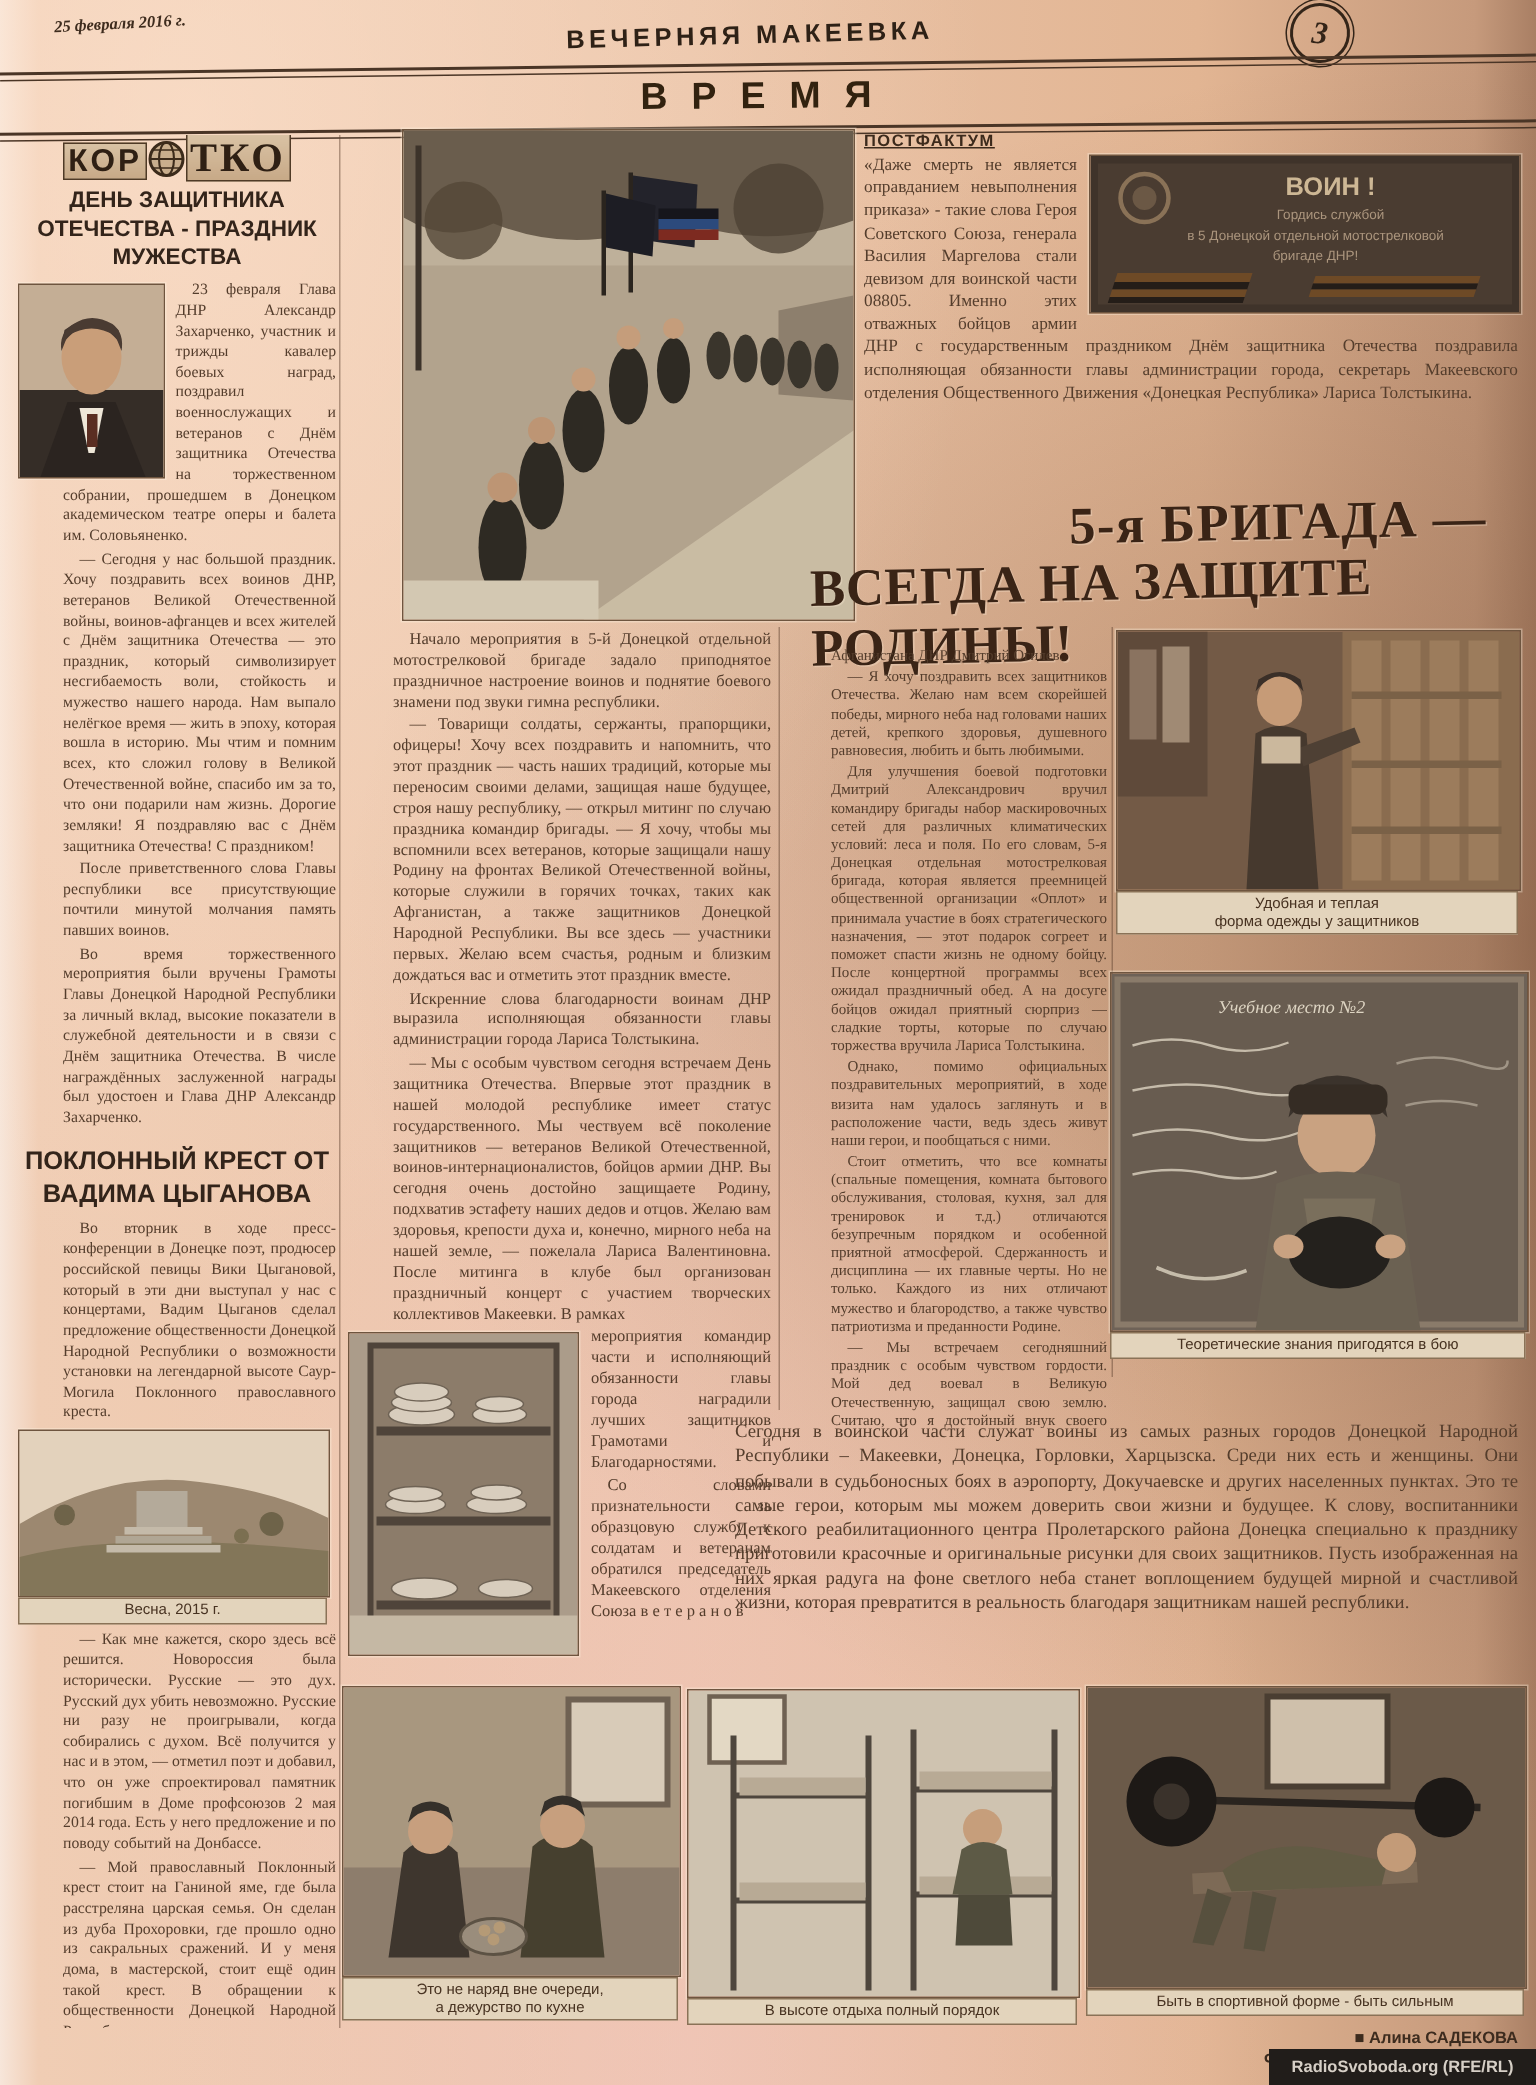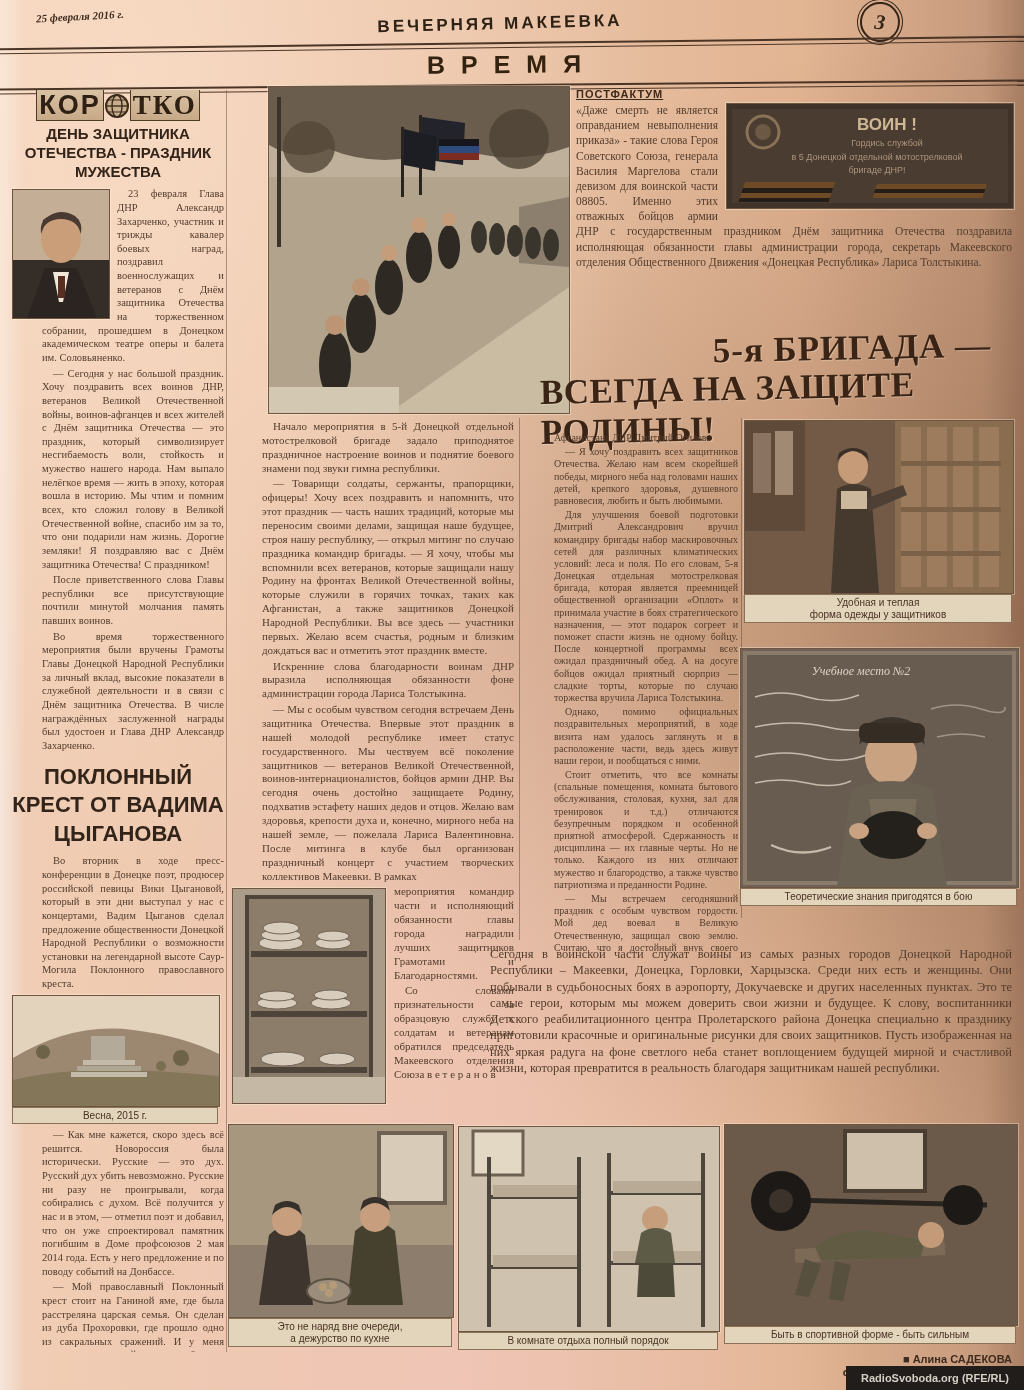--- a/index.html
+++ b/index.html
@@ -42,21 +42,21 @@
 
   <div class="abs hrule" style="left:0;top:84px;width:1024px;transform:rotate(-0.5deg);"></div>
 
   <div class="abs vrule" style="left:226px;top:90px;height:1262px;"></div>
   <div class="abs vrule" style="left:519px;top:418px;height:522px;"></div>
   <div class="abs vrule" style="left:741px;top:418px;height:500px;"></div>
 
   <div class="abs" style="left:12px;top:90px;width:212px;height:1262px;overflow:hidden;">
 
     <div style="text-align:center;margin-bottom:4px;">
-      <span style="font-family:'Liberation Sans',sans-serif;font-weight:700;font-size:27px;letter-spacing:2px;color:#2f2014;background:linear-gradient(180deg,#d9c2a4,#c7a987);padding:0 2px;border:1px solid #4f3a26;">КОР</span><svg width="26" height="26" viewBox="0 0 26 26" style="vertical-align:-5px;">
+      <span style="font-family:'Liberation Sans',sans-serif;font-weight:700;font-size:21px;letter-spacing:2px;color:#2f2014;background:linear-gradient(180deg,#d9c2a4,#c7a987);padding:0 2px;border:1px solid #4f3a26;">КОР</span><svg width="26" height="26" viewBox="0 0 26 26" style="vertical-align:-5px;">
           <circle cx="13" cy="13" r="11" fill="#c9ae8d" stroke="#3c2b1b" stroke-width="2"></circle>
           <ellipse cx="13" cy="13" rx="5" ry="11" fill="none" stroke="#3c2b1b" stroke-width="1.4"></ellipse>
           <line x1="2" y1="13" x2="24" y2="13" stroke="#3c2b1b" stroke-width="1.4"></line>
           <line x1="4" y1="7" x2="22" y2="7" stroke="#3c2b1b" stroke-width="1"></line>
           <line x1="4" y1="19" x2="22" y2="19" stroke="#3c2b1b" stroke-width="1"></line>
         </svg><span style="font-family:Liberation Serif, serif;font-weight:700;font-size:27px;letter-spacing:2px;color:#2f2014;background:linear-gradient(180deg,#d9c2a4,#c7a987);padding:0 2px;border:1px solid #4f3a26;">ТКО</span>
     </div>
 
     <div class="headline-sm" style="font-size:15px;line-height:1.25;margin-bottom:6px;">ДЕНЬ ЗАЩИТНИКА ОТЕЧЕСТВА - ПРАЗДНИК МУЖЕСТВА</div>
 
@@ -70,21 +70,21 @@
         <ellipse cx="48" cy="48" rx="20" ry="25" fill="#c99e79"></ellipse>
         <path d="M28 40 Q48 14 68 40 L66 30 Q48 16 30 30 Z" fill="#453730"></path>
         <path d="M28 44 Q26 32 36 26 Q48 18 62 26 Q70 32 68 44 L64 34 Q48 24 32 34 Z" fill="#4a3b32"></path>
       </svg>
       <p>23 февраля Глава ДНР Александр Захарченко, участник и трижды кавалер боевых наград, поздравил военнослужащих и ветеранов с Днём защитника Отечества на торжественном собрании, прошедшем в Донецком академическом театре оперы и балета им. Соловьяненко.</p>
       <p>— Сегодня у нас большой праздник. Хочу поздравить всех воинов ДНР, ветеранов Великой Отечественной войны, воинов-афганцев и всех жителей с Днём защитника Отечества — это праздник, который символизирует несгибаемость воли, стойкость и мужество нашего народа. Нам выпало нелёгкое время — жить в эпоху, которая вошла в историю. Мы чтим и помним всех, кто сложил голову в Великой Отечественной войне, спасибо им за то, что они подарили нам жизнь. Дорогие земляки! Я поздравляю вас с Днём защитника Отечества! С праздником!</p>
       <p>После приветственного слова Главы республики все присутствующие почтили минутой молчания память павших воинов.</p>
       <p>Во время торжественного мероприятия были вручены Грамоты Главы Донецкой Народной Республики за личный вклад, высокие показатели в служебной деятельности и в связи с Днём защитника Отечества. В числе награждённых заслуженной награды был удостоен и Глава ДНР Александр Захарченко.</p>
     </div>
 
-    <div class="headline-sm" style="font-size:22px;line-height:1.3;margin:10px 0 6px 0;">ПОКЛОННЫЙ КРЕСТ ОТ ВАДИМА ЦЫГАНОВА</div>
+    <div class="headline-sm" style="font-size:17px;line-height:1.3;margin:10px 0 6px 0;">ПОКЛОННЫЙ КРЕСТ ОТ ВАДИМА ЦЫГАНОВА</div>
 
     <div class="body-txt">
       <p>Во вторник в ходе пресс-конференции в Донецке поэт, продюсер российской певицы Вики Цыгановой, который в эти дни выступал у нас с концертами, Вадим Цыганов сделал предложение общественности Донецкой Народной Республики о возможности установки на легендарной высоте Саур-Могила Поклонного православного креста.</p>
       <div style="margin:4px 0;">
         <svg class="photo" width="206" height="110" viewBox="0 0 206 110">
           <rect width="206" height="110" fill="#e3d2bc"></rect>
           <path d="M0 62 Q60 26 120 34 Q170 40 206 58 L206 110 L0 110 Z" fill="#9c8870"></path>
           <path d="M0 84 Q70 66 206 80 L206 110 L0 110 Z" fill="#837659"></path>
           <rect x="78" y="40" width="34" height="26" fill="#b4aa9a"></rect>
           <rect x="70" y="64" width="52" height="5" fill="#c4baa9"></rect>
@@ -168,21 +168,21 @@
   </div>
 
   <div class="abs" style="left:540px;top:330px;width:470px;transform:rotate(-1.2deg);">
     <div style="font-weight:700;font-size:35px;letter-spacing:1px;color:#3a2416;text-align:right;padding-right:18px;text-shadow:1px 1px 0 rgba(255,240,220,.3);">5-я БРИГАДА —</div>
     <div style="font-weight:700;font-size:35px;letter-spacing:0.5px;color:#3a2416;text-align:left;margin-top:-2px;text-shadow:1px 1px 0 rgba(255,240,220,.3);">ВСЕГДА НА ЗАЩИТЕ РОДИНЫ!</div>
   </div>
 
   <div class="abs body-txt" style="left:232px;top:420px;width:282px;height:700px;font-size:11px;line-height:1.26;overflow:hidden;">
     <p>Начало мероприятия в 5-й Донецкой отдельной мотострелковой бригаде задало приподнятое праздничное настроение воинов и поднятие боевого знамени под звуки гимна республики.</p>
     <p>— Товарищи солдаты, сержанты, прапорщики, офицеры! Хочу всех поздравить и напомнить, что этот праздник — часть наших традиций, которые мы переносим своими делами, защищая наше будущее, строя нашу республику, — открыл митинг по случаю праздника командир бригады. — Я хочу, чтобы мы вспомнили всех ветеранов, которые защищали нашу Родину на фронтах Великой Отечественной войны, которые служили в горячих точках, таких как Афганистан, а также защитников Донецкой Народной Республики. Вы все здесь — участники первых. Желаю всем счастья, родным и близким дождаться вас и отметить этот праздник вместе.</p>
-    <p>Искренние слова благодарности воинам ДНР выразила исполняющая обязанности фоне администрации города Лариса Толстыкина.</p>
+    <p>Искренние слова благодарности воинам ДНР выразила исполняющая обязанности главы администрации города Лариса Толстыкина.</p>
     <p>— Мы с особым чувством сегодня встречаем День защитника Отечества. Впервые этот праздник в нашей молодой республике имеет статус государственного. Мы чествуем всё поколение защитников — ветеранов Великой Отечественной, воинов-интернационалистов, бойцов армии ДНР. Вы сегодня очень достойно защищаете Родину, подхватив эстафету наших дедов и отцов. Желаю вам здоровья, крепости духа и, конечно, мирного неба на нашей земле, — пожелала Лариса Валентиновна. После митинга в клубе был организован праздничный концерт с участием творческих коллективов Макеевки. В рамках</p>
     <svg class="photo" width="152" height="214" viewBox="0 0 152 214" style="float:left;margin:3px 8px 3px 0;">
       <rect width="152" height="214" fill="#ab9c8a"></rect>
       <rect x="14" y="8" width="124" height="198" fill="#8c7c6a" stroke="#4f443a" stroke-width="4"></rect>
       <rect x="18" y="62" width="116" height="6" fill="#4f443a"></rect>
       <rect x="18" y="122" width="116" height="6" fill="#4f443a"></rect>
       <rect x="18" y="178" width="116" height="6" fill="#4f443a"></rect>
       <g fill="#d8cdbd" stroke="#6f6355" stroke-width="1">
         <ellipse cx="48" cy="54" rx="22" ry="7"></ellipse>
           <ellipse cx="48" cy="46" rx="20" ry="6"></ellipse>
@@ -305,21 +305,21 @@
           <line x1="150" y1="136" x2="244" y2="136"></line>
       </g>
       <rect x="34" y="58" width="84" height="12" fill="#b8aa95"></rect>
         <rect x="34" y="128" width="84" height="12" fill="#b8aa95"></rect>
       <rect x="154" y="54" width="88" height="12" fill="#b8aa95"></rect>
         <rect x="154" y="124" width="88" height="12" fill="#b8aa95"></rect>
       <circle cx="196" cy="92" r="13" fill="#c69e7b"></circle>
       <path d="M176 136 L182 106 Q196 96 212 106 L216 136 Z" fill="#5d5a46"></path>
       <path d="M180 136 L214 136 L216 170 L178 170 Z" fill="#4e4a3a"></path>
     </svg>
-    <div class="cap" style="width:252px;">В комнате отдыха полный порядок</div>
+    <div class="cap" style="width:252px;">В высоте отдыха полный порядок</div>
   </div>
 
   <div class="abs" style="left:724px;top:1124px;width:292px;">
     <svg class="photo" width="292" height="200" viewBox="0 0 292 200">
       <rect width="292" height="200" fill="#6b5a49"></rect>
       <rect x="120" y="6" width="80" height="60" fill="#cfc0ab"></rect>
       <rect x="120" y="6" width="80" height="60" fill="none" stroke="#4a3e32" stroke-width="4"></rect>
       <line x1="30" y1="74" x2="262" y2="80" stroke="#2a241f" stroke-width="5"></line>
       <circle cx="56" cy="76" r="30" fill="#1d1916"></circle>
         <circle cx="56" cy="76" r="12" fill="#3a322b"></circle>

